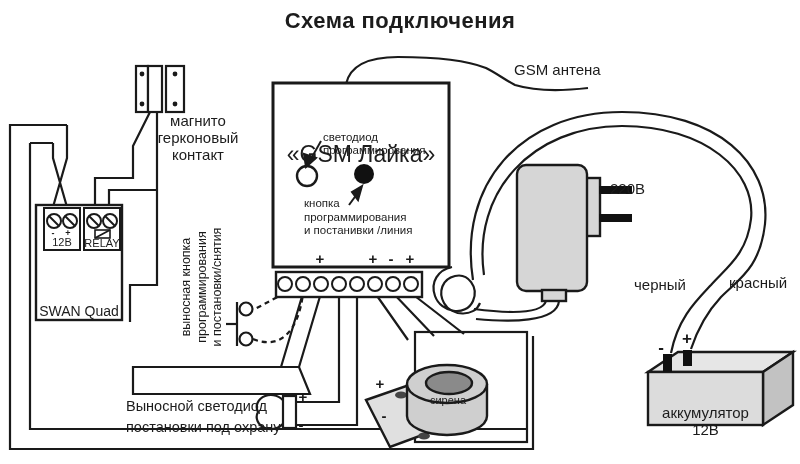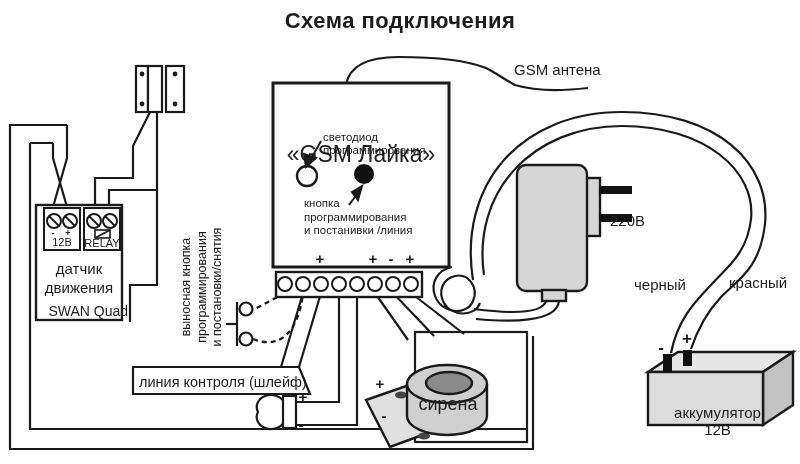--- a/index.html
+++ b/index.html
@@ -151,58 +151,60 @@
       <rect x="648" y="372" width="115" height="53" fill="#dcdcdc"></rect>
       <rect x="663" y="354" width="9" height="18" fill="#111111" stroke="none"></rect>
       <rect x="683" y="350" width="9" height="16" fill="#111111" stroke="none"></rect>
     </g>
   </svg>
 
   <div class="lbl t-title ctr" style="left:250px;top:8px;width:300px;">Схема подключения</div>
 
   <div class="lbl t-med" style="left:514px;top:61px;">GSM антена</div>
 
+  <div class="lbl t-med pre ctr" style="left:150px;top:112px;width:96px;">магнито
+герконовый
+контакт</div>
 
   <div class="lbl t-gsm ctr" style="left:281px;top:100px;width:160px;">«GSM Лайка»</div>
 
   <div class="lbl t-sm pre" style="left:323px;top:131px;">светодиод
 программирования</div>
 
   <div class="lbl t-sm pre" style="left:304px;top:197px;line-height:13.5px;">кнопка
 программирования
 и постанивки /линия</div>
 
   <span class="mark" style="left:313px;top:250px;">+</span>
   <span class="mark" style="left:366px;top:250px;">+</span>
   <span class="mark" style="left:384px;top:250px;">-</span>
   <span class="mark" style="left:403px;top:250px;">+</span>
 
-  <div class="lbl t-med" style="left:610px;top:212px;">220В</div>
+  <div class="lbl t-med" style="left:610px;top:180px;">220В</div>
 
   <span class="mark-sm" style="left:48px;top:228px;">-</span>
   <span class="mark-sm" style="left:63px;top:228px;">+</span>
   <div class="lbl ctr" style="left:44px;top:236px;width:36px;font-size:11px;">12В</div>
   <div class="lbl ctr" style="left:82px;top:237px;width:40px;font-size:11px;">RELAY</div>
-  <div class="lbl t-med pre ctr" style="left:36px;top:259px;width:86px;line-height:19px;">датчик
-движения</div>
-  <div class="lbl ctr" style="left:30px;top:303px;width:98px;font-size:14px;text-align:right;">SWAN Quad</div>
+  <div class="lbl ctr" style="left:30px;top:303px;width:98px;font-size:14px;">SWAN Quad</div>
 
   <div class="vert pre">выносная кнопка
 программирования
 и постановки/снятия</div>
 
-  <div class="lbl t-big" style="left:139px;top:372px;">линия контроля (шлейф)</div>
-
+
+  <div class="lbl t-big pre" style="left:126px;top:396px;">Выносной светодиод
+постановки под охрану</div>
 
   <span class="mark" style="left:296px;top:388px;">+</span>
   <span class="mark" style="left:294px;top:416px;">-</span>
 
   <span class="mark" style="left:373px;top:375px;">+</span>
   <span class="mark" style="left:377px;top:407px;">-</span>
-  <div class="lbl" style="left:412px;top:394px;width:72px;font-size:18px;text-align:center;">сирена</div>
+  <div class="lbl" style="left:412px;top:394px;width:72px;font-size:11px;text-align:center;">сирена</div>
 
   <div class="lbl t-med" style="left:634px;top:276px;">черный</div>
   <div class="lbl t-med" style="left:729px;top:274px;text-align:center;">красный</div>
   <span class="mark" style="left:654px;top:338px;font-size:17px;">-</span>
   <span class="mark" style="left:680px;top:329px;font-size:17px;">+</span>
-  <div class="lbl t-med ctr" style="left:648px;top:404px;width:115px;padding-left:12px;">аккумулятор 12В</div>
+  <div class="lbl t-med ctr" style="left:648px;top:404px;width:115px;">аккумулятор 12В</div>
 
 </div>
 
 </body></html>

